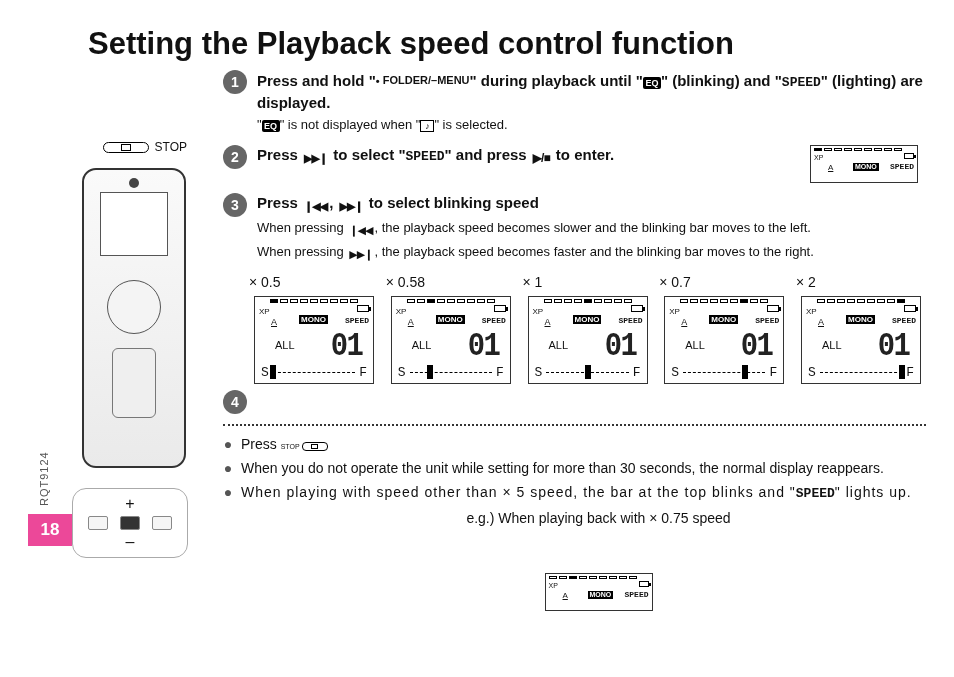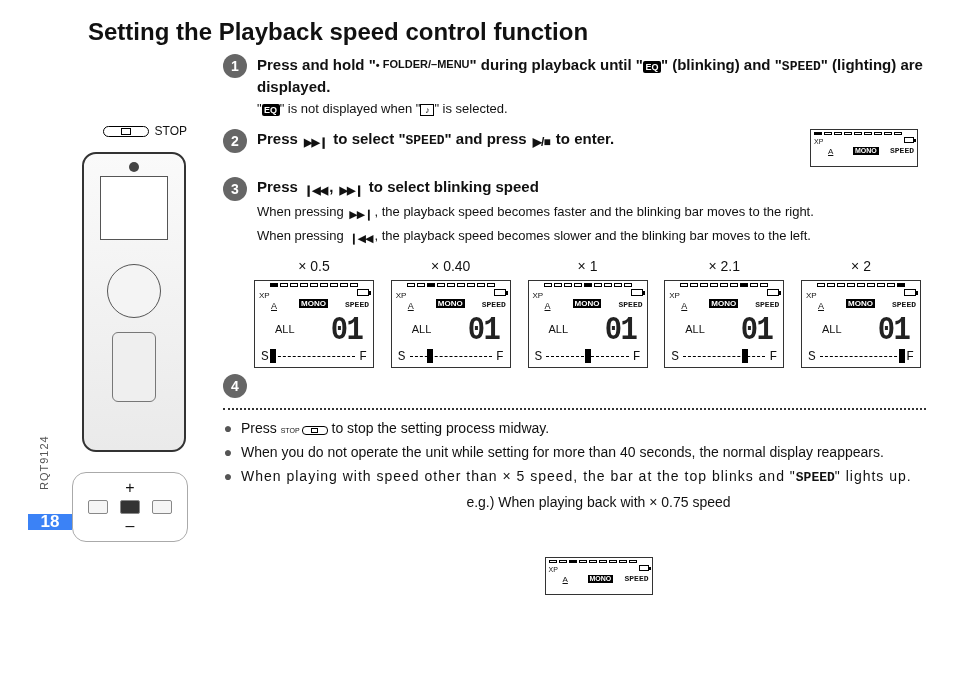--- a/index.html
+++ b/index.html
@@ -4,21 +4,21 @@
 <style>
   :root { --page-w: 954px; --page-h: 677px; }
   * { box-sizing: border-box; }
   body { margin: 0; font-family: Arial, Helvetica, sans-serif; background: #ddd; }
   .page {
     width: var(--page-w); height: var(--page-h);
     background: #fff; margin: 0 auto; position: relative;
     padding: 18px 28px 10px 28px;
     color: #111;
   }
-  h1.title { font-size: 24px; margin: 0 0 4px 60px; font-weight: 700; }
+  h1.title { font-size: 31px; margin: 8px 0 4px 60px; font-weight: 700; }
   .subtitle { margin: 0 0 10px 60px; font-size: 14px; }
 
   .body-row { display: flex; align-items: flex-start; }
 
   .device-col {
     width: 195px; min-width: 195px; position: relative; padding-top: 70px;
   }
   .device-label { text-align: right; font-size: 12px; padding-right: 24px; }
   .device-label .dot { font-weight: 900; vertical-align: middle; }
   .stop-line { display: flex; justify-content: flex-end; align-items: center; gap: 6px; padding-right: 36px; margin-top: 4px; font-size: 12px; }
@@ -41,21 +41,21 @@
 
   .controls-illus {
     margin: 20px 0 0 44px; width: 116px; height: 70px; border: 1.5px solid #aaa; border-radius: 14px;
     display: flex; flex-direction: column; align-items: center; justify-content: space-between; padding: 6px 0;
   }
   .controls-illus .row { display:flex; gap:12px; }
   .controls-illus .key { width:20px; height:14px; border:1px solid #888; background:#f5f5f5; border-radius:2px; }
 
   .ref-rotated { position:absolute; left:22px; bottom:52px; transform: rotate(-90deg); transform-origin: left bottom; font-size: 11px; color:#555; letter-spacing:1px;}
 
-  .page-num-box { position:absolute; left:0; bottom:12px; width:44px; height:16px; background:#3b82f6; color:#fff; display:flex; align-items:center; justify-content:center; font-weight:700; font-size:17px; }
+  .page-num-box { position:absolute; left:0; bottom:12px; width:44px; height:32px; background:#ec4899; color:#fff; display:flex; align-items:center; justify-content:center; font-weight:700; font-size:17px; }
 
   .main-col { flex: 1; }
 
   .step-row { display:flex; align-items:flex-start; gap:10px; margin: 4px 0 10px 0; line-height: 20px; }
   .step-num { min-width:24px; height:24px; background:#666; color:#fff; border-radius:50%; display:flex; align-items:center; justify-content:center; font-weight:700; font-size:14px; }
   .step-text { font-size:15px; }
   .step-text b { font-weight:700; }
   .step-sub { font-size:13px; margin-top:2px; }
 
   .inline-icon { display:inline-block; vertical-align:-2px; margin: 0 2px; }
@@ -82,21 +82,21 @@
   .mini-lcd .top-bar span{ width:8px; height:3px; border:1px solid #000;}
   .mini-lcd .top-bar span.filled{ background:#000;}
   .mini-lcd .xp { position:absolute; left:3px; top:8px; font-size:7px;}
   .mini-lcd .batt { position:absolute; right:3px; top:7px; width:10px; height:6px; border:1px solid #000;}
   .mini-lcd .batt::after{content:""; position:absolute; right:-3px; top:1px; width:2px; height:3px; background:#000;}
   .mini-lcd .mono { position:absolute; left:42px; top:17px; background:#000; color:#fff; padding:0 2px; font-size:7px; font-weight:700;}
   .mini-lcd .speed { position:absolute; right:3px; top:17px; font-family:"Courier New",monospace; font-size:8px; font-weight:700;}
   .mini-lcd .a { position:absolute; left:17px; top:18px; font-size:8px; text-decoration: underline;}
 
   .speed-row { display:flex; justify-content:space-between; margin: 8px 0 6px 26px; }
-  .speed-cell { width: 130px; text-align:center; }
+  .speed-cell { width: 130px; }
   .speed-cell .lbl { font-size:14px; margin-bottom:6px; }
   .big-lcd {
     width: 120px; height: 88px; margin:0 auto; border:1px solid #333; background:#fff;
     position:relative; font-size:8px;
   }
   .big-lcd .top-bar { position:absolute; top:2px; left:50%; transform:translateX(-50%); display:flex; gap:2px;}
   .big-lcd .top-bar span{ width:8px; height:4px; border:1px solid #000;}
   .big-lcd .top-bar span.filled{background:#000;}
   .big-lcd .xp{ position:absolute; left:4px; top:10px;}
   .big-lcd .batt{ position:absolute; right:4px; top:8px; width:12px; height:7px; border:1px solid #000;}
@@ -195,24 +195,24 @@
         </div>
       </div>
 
       <div class="step-row">
         <div class="step-num">3</div>
         <div class="step-text">
           <b>
             <span>Press </span><span class="inline-icon ic-skip-back"></span><span>, </span><span class="inline-icon ic-skip-fwd"></span><span> to select blinking speed</span>
           </b>
           <div class="step-sub">
+            <span>When pressing </span><span class="inline-icon ic-skip-back"></span><span>, the playback speed becomes slower and the blinking bar moves to the left.</span>
+          </div>
+          <div class="step-sub">
             <span>When pressing </span><span class="inline-icon ic-skip-fwd"></span><span>, the playback speed becomes faster and the blinking bar moves to the right.</span>
-          </div>
-          <div class="step-sub">
-            <span>When pressing </span><span class="inline-icon ic-skip-back"></span><span>, the playback speed becomes slower and the blinking bar moves to the left.</span>
           </div>
         </div>
       </div>
 
       <div class="speed-row" id="speed-row">
           <div class="speed-cell">
             <div class="lbl">× 0.5</div>
             <div class="big-lcd">
               <div class="top-bar">
                 <span class="filled"></span>
@@ -235,21 +235,21 @@
               <div class="sf-bar">
                 <span class="s">S</span>
                 <span class="track">
                   <span class="marker" style="left: calc(0% - 3px);"></span>
                 </span>
                 <span class="f">F</span>
               </div>
             </div>
           </div>
           <div class="speed-cell">
-            <div class="lbl">× 0.40</div>
+            <div class="lbl">× 0.58</div>
             <div class="big-lcd">
               <div class="top-bar">
                 <span></span>
                 <span></span>
                 <span class="filled"></span>
                 <span></span>
                 <span></span>
                 <span></span>
                 <span></span>
                 <span></span>
@@ -295,21 +295,21 @@
               <div class="sf-bar">
                 <span class="s">S</span>
                 <span class="track">
                   <span class="marker" style="left: calc(50% - 3px);"></span>
                 </span>
                 <span class="f">F</span>
               </div>
             </div>
           </div>
           <div class="speed-cell">
-            <div class="lbl">× 2.1</div>
+            <div class="lbl">× 0.7</div>
             <div class="big-lcd">
               <div class="top-bar">
                 <span></span>
                 <span></span>
                 <span></span>
                 <span></span>
                 <span></span>
                 <span></span>
                 <span class="filled"></span>
                 <span></span>
@@ -371,26 +371,25 @@
 
       <div class="bullets">
         <div class="b">
             <span class="dot">●</span>
           <span>
             <span>Press </span>
             <span class="ic-stopbutton">
                 <span class="lbl">STOP</span>
                 <span class="btn"></span>
               </span>
-            <span> to stop the setting process midway.</span>
           </span>
         </div>
         <div class="b">
             <span class="dot">●</span>
-            <span>When you do not operate the unit while setting for more than 40 seconds, the normal display reappears.</span>
+            <span>When you do not operate the unit while setting for more than 30 seconds, the normal display reappears.</span>
           </div>
         <div class="b">
             <span class="dot">●</span>
           <span style="letter-spacing:1px;">
             <span>When playing with speed other than × 5 speed, the bar at the top blinks and "</span><span class="ic-speed">SPEED</span><span>" lights up.</span>
           </span>
         </div>
       </div>
 
       <div class="eg-line">

